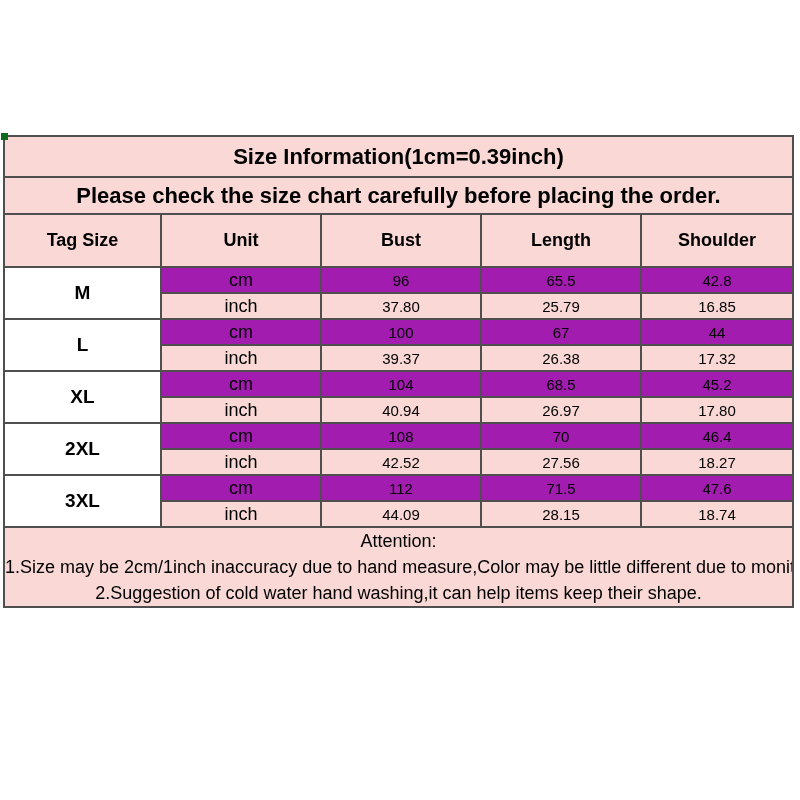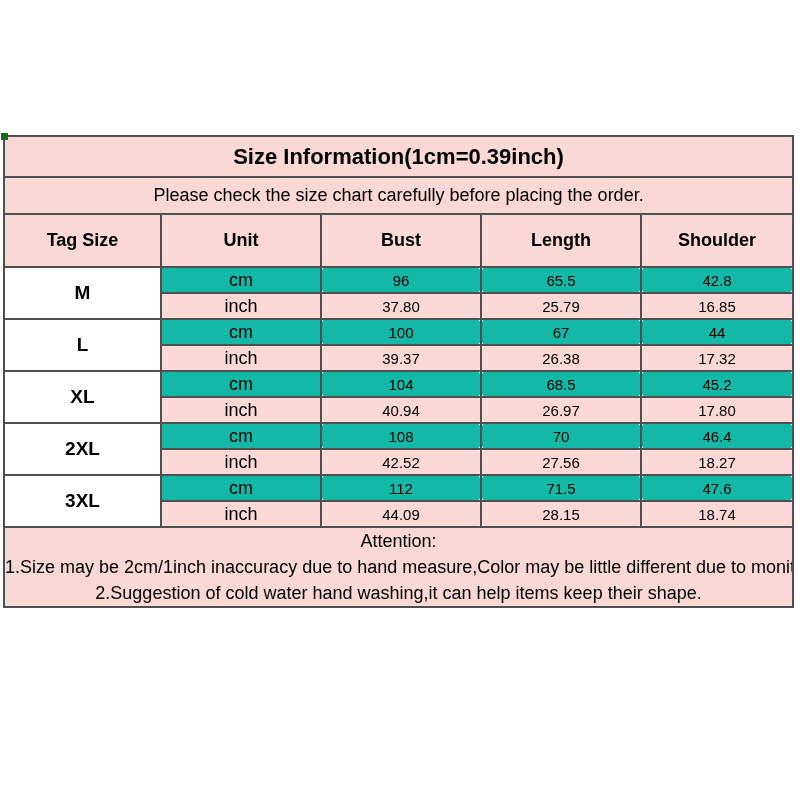--- a/index.html
+++ b/index.html
@@ -44,31 +44,31 @@
     overflow: hidden;
     white-space: nowrap;
   }
   col.c-tag      { width: 157px; }
   col.c-unit     { width: 160px; }
   col.c-bust     { width: 160px; }
   col.c-length   { width: 160px; }
   col.c-shoulder { width: 152px; }
 
   .pink  { background: #f9d8d5; }
-  .white { background: #14b8a6; }
+  .white { background: #a21caf; }
 
   td.title-cell {
     height: 39px;
     font-size: 22px;
     font-weight: bold;
   }
   td.subtitle-cell {
     height: 35px;
-    font-size: 18px;
-    font-weight: normal;
+    font-size: 22px;
+    font-weight: bold;
     margin-left: 24px;
   }
   th.header-cell {
     height: 51px;
     font-size: 18px;
     font-weight: bold;
     margin-left: 6px;
   }
   td.tag-cell {
     font-size: 19px;
@@ -77,21 +77,20 @@
   }
   td.unit-cell {
     height: 24px;
     font-size: 18px;
     font-weight: normal;
   }
   td.num-cell {
     height: 24px;
     font-size: 15px;
     font-weight: normal;
-    border-radius: 6px;
   }
   td.attention-cell {
     background: #f9d8d5;
     text-align: left;
     vertical-align: top;
     padding: 7px 8px 6px 8px;
     white-space: normal;
   }
   .attention-line {
     font-size: 18px;

